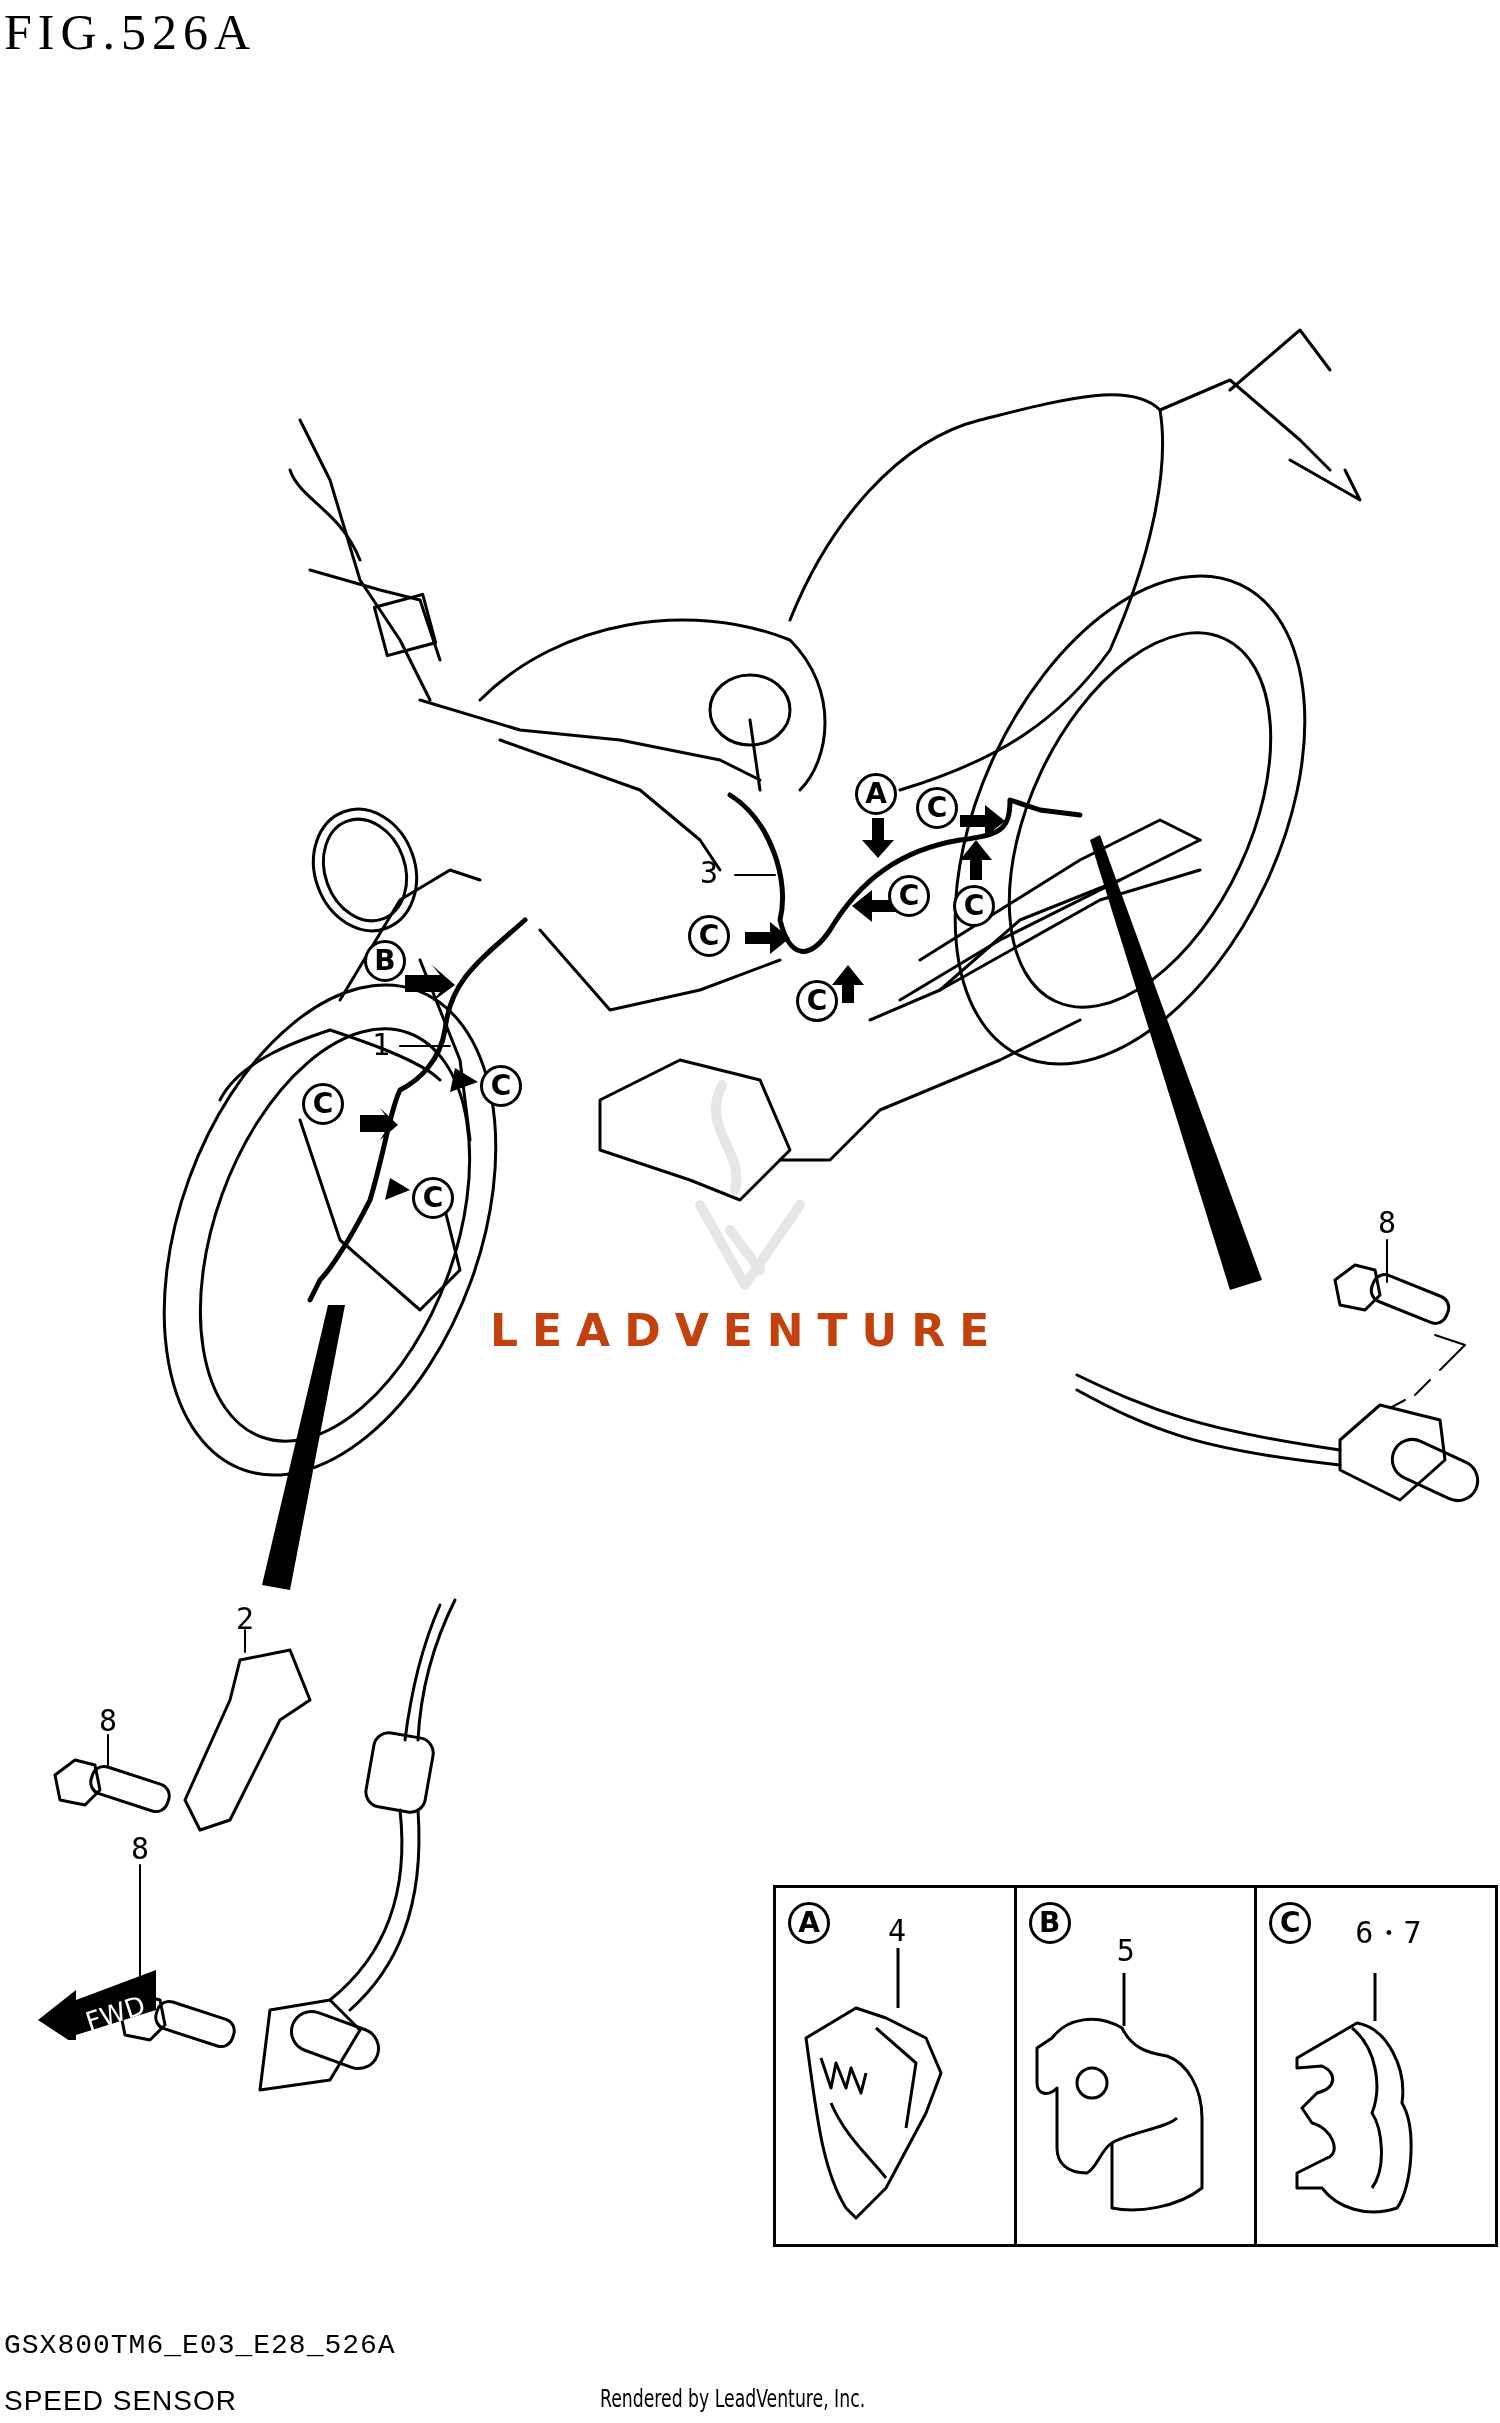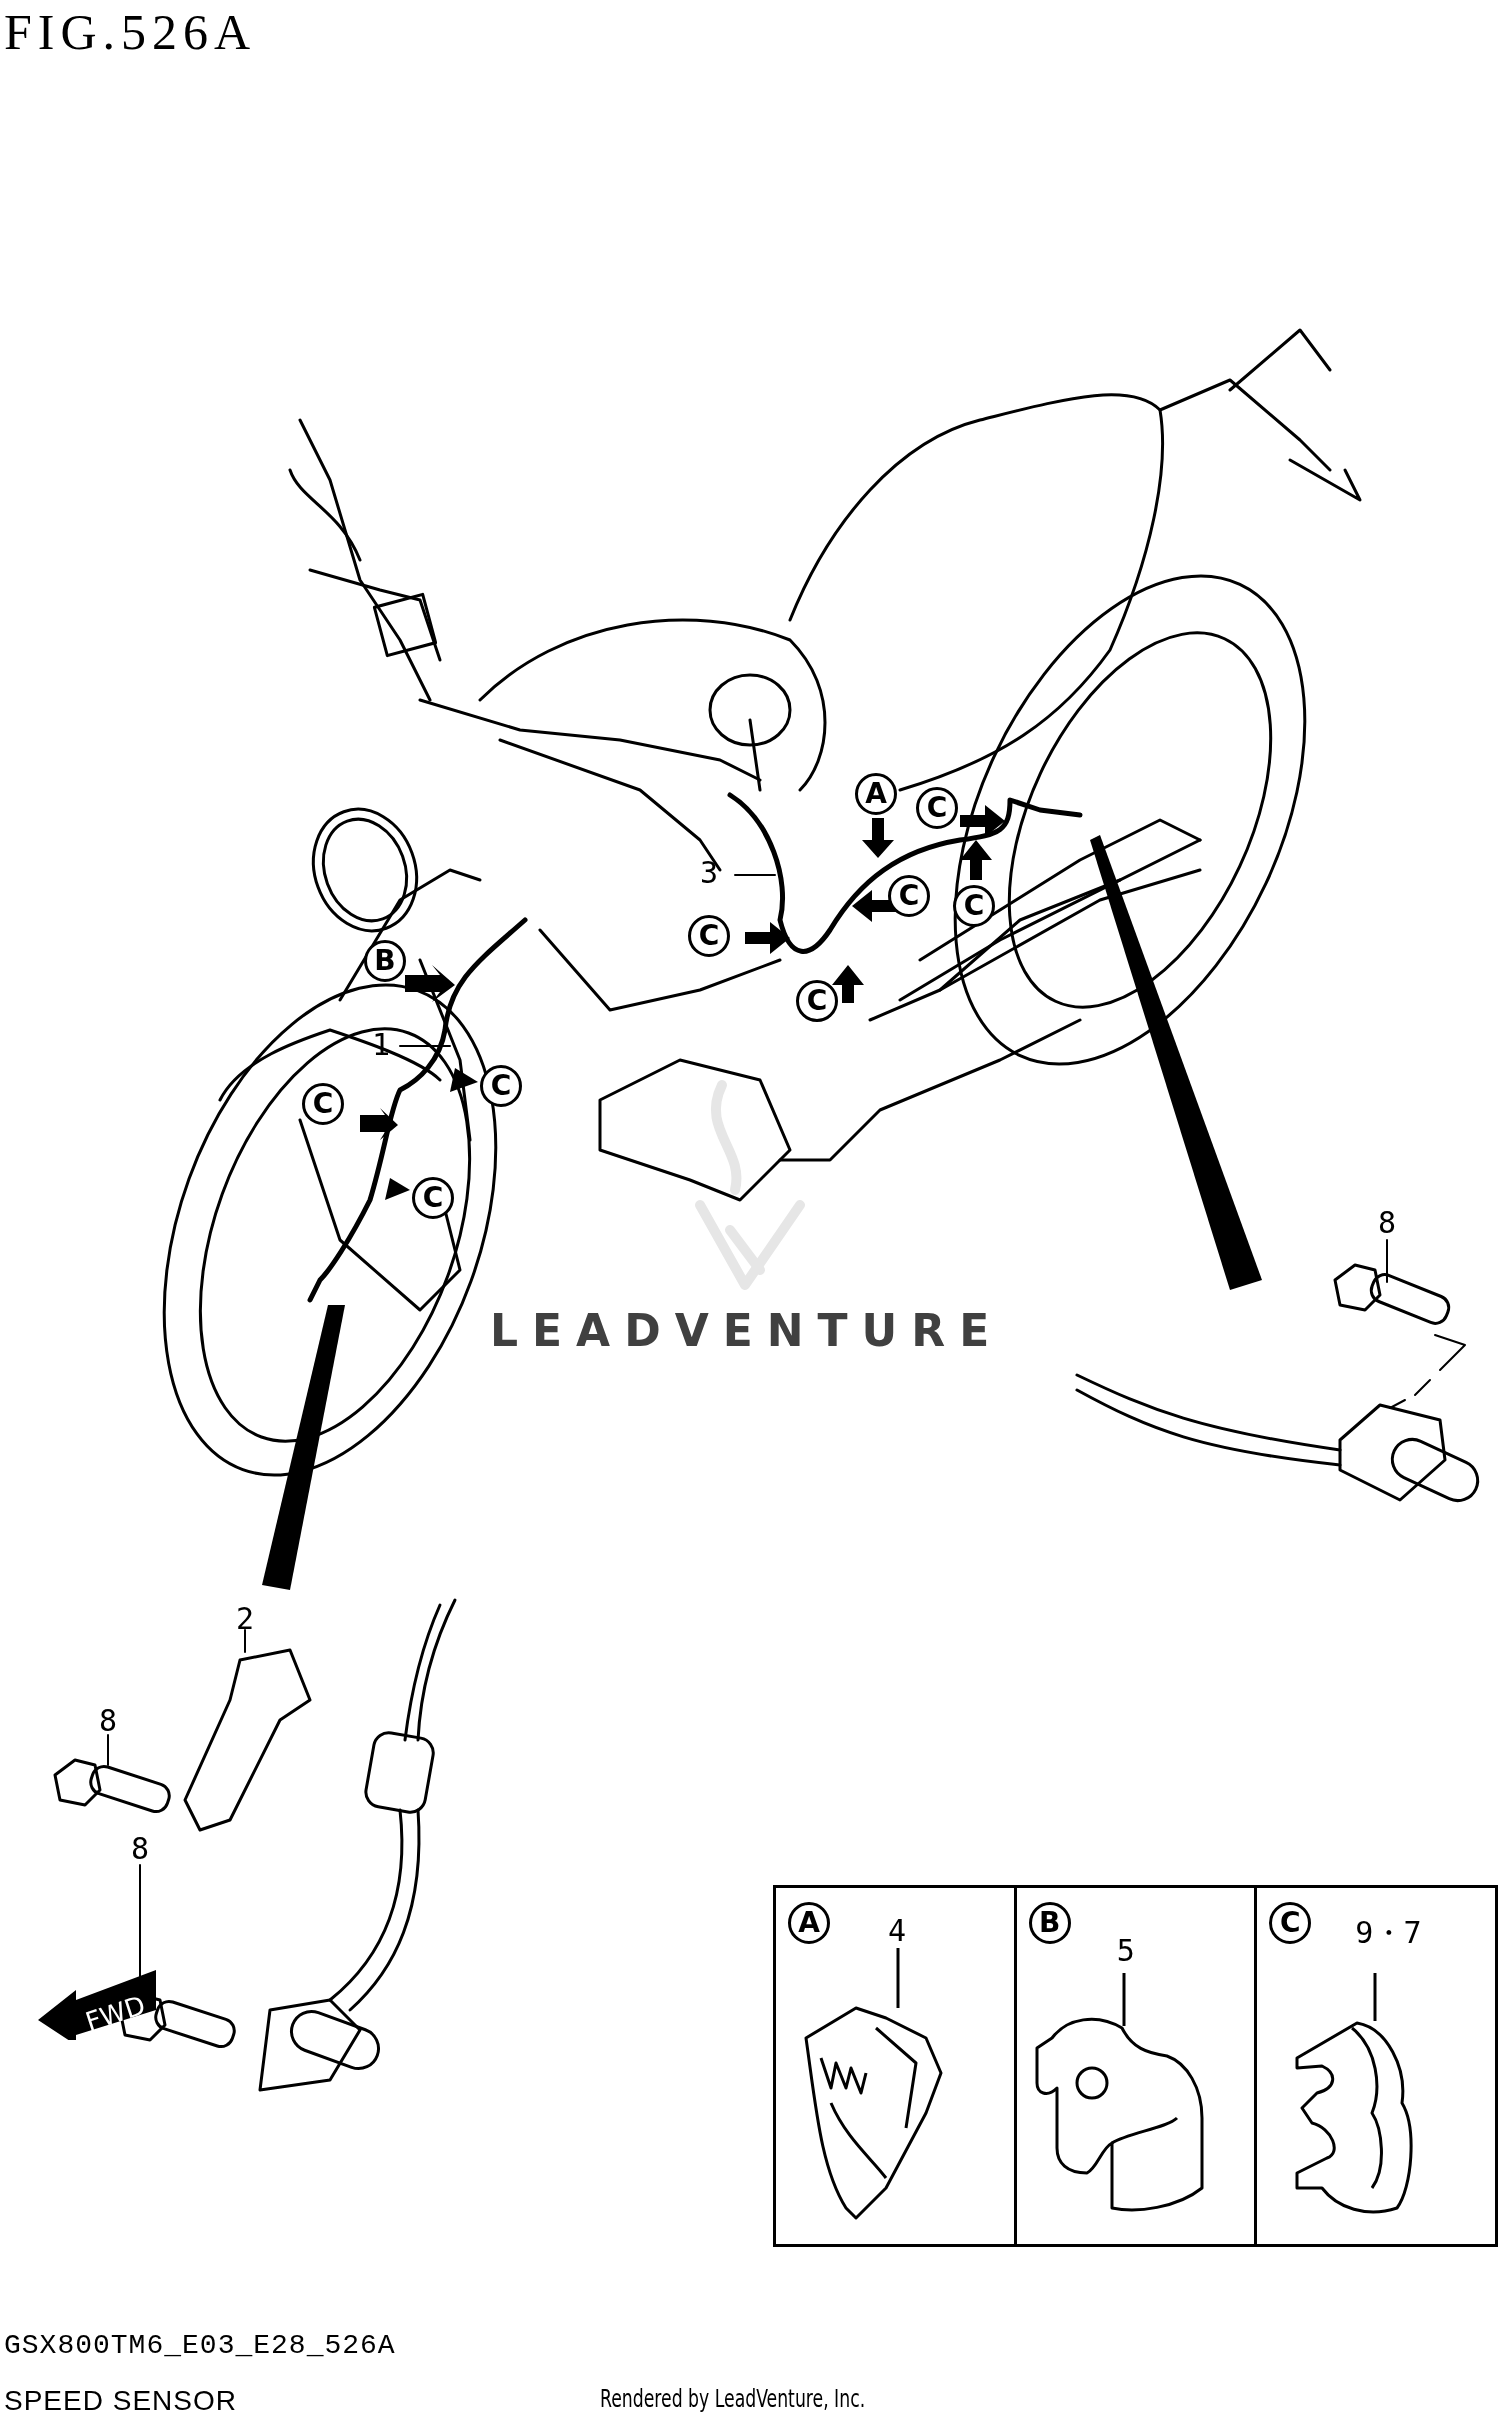--- a/index.html
+++ b/index.html
@@ -8,21 +8,21 @@
   #fig-title { left:4px; top:2px; font-family:Liberation Serif, serif; font-size:50px; letter-spacing:6px; line-height:60px; }
   svg#drawing { position:absolute; left:0; top:0; }
   .lbl { position:absolute; font-family:"DejaVu Sans Mono", monospace; font-size:30px; line-height:30px; }
   .circ { position:absolute; width:36px; height:36px; border:3px solid #000; border-radius:50%; background:#fff; font-family:"DejaVu Sans", sans-serif; font-weight:bold; font-size:28px; line-height:36px; text-align:center; box-sizing:content-box; }
   #legend { position:absolute; left:773px; top:1885px; width:725px; height:362px; border:3px solid #000; box-sizing:border-box; display:flex; background:#fff; }
   .cell { position:relative; flex:1; border-right:3px solid #000; }
   .cell:last-child { border-right:none; }
   .cell .circ { left:12px; top:14px; }
   .cell .partno { position:absolute; font-family:"DejaVu Sans Mono", monospace; font-size:30px; }
   .cell svg { position:absolute; left:0; top:0; }
-  #watermark-text { position:absolute; left:490px; top:1305px; font-family:"DejaVu Sans", sans-serif; font-size:44px; letter-spacing:14px; color:#404040; font-weight:bold; }
+  #watermark-text { position:absolute; left:490px; top:1305px; font-family:"DejaVu Sans", sans-serif; font-size:44px; letter-spacing:14px; color:#c2410c; font-weight:bold; }
   #footer-code { left:4px; top:2330px; font-family:"Liberation Mono", monospace; font-size:28px; letter-spacing:1px; }
   #footer-name { left:4px; top:2385px; font-family:Liberation Sans, sans-serif; font-size:28px; letter-spacing:1px; }
   #footer-credit { left:600px; top:2385px; font-family:"DejaVu Sans Condensed","DejaVu Sans", sans-serif; font-size:24px; transform:scaleX(0.8); transform-origin:left; }
   #fwd { position:absolute; left:36px; top:1950px; width:130px; height:90px; }
 </style>
 </head>
 <body>
 
 <div id="fig-title" class="abs">FIG.526A</div>
 
@@ -172,21 +172,21 @@
     <div class="partno" style="left:100px;top:45px;">5</div>
     <svg width="240" height="356" fill="none" stroke="#000" stroke-width="3" stroke-linejoin="round">
       <line x1="107" y1="85" x2="107" y2="138"></line>
       <path d="M20 160 L35 150 C50 130 80 125 105 140 C115 160 130 165 150 168 C170 175 185 200 185 230 L185 300 C160 320 120 325 95 320 L95 255 C85 260 80 280 70 285 C50 285 40 275 40 260 L40 200 C30 210 20 205 20 195 Z"></path>
       <circle cx="75" cy="195" r="15"></circle>
       <path d="M95 255 C110 245 150 240 160 230"></path>
     </svg>
   </div>
   <div class="cell">
     <div class="circ">C</div>
-    <div class="partno" style="left:98px;top:25px;">9・7</div>
+    <div class="partno" style="left:98px;top:25px;">6・7</div>
     <svg width="240" height="356" fill="none" stroke="#000" stroke-width="3" stroke-linejoin="round">
       <line x1="118" y1="85" x2="118" y2="133"></line>
       <path d="M40 170 L100 135 C130 140 150 180 145 215 C160 240 155 300 140 320 C110 330 80 320 65 300 L40 300 L40 285 L70 270 C85 265 75 240 55 235 L45 220 L60 205 C80 200 80 185 65 178 L40 180 Z"></path>
       <path d="M95 140 C120 160 125 200 115 225 C125 240 130 280 115 300"></path>
     </svg>
   </div>
 </div>
 
 <div id="footer-code" class="abs">GSX800TM6_E03_E28_526A</div>
 <div id="footer-name" class="abs">SPEED SENSOR</div>

